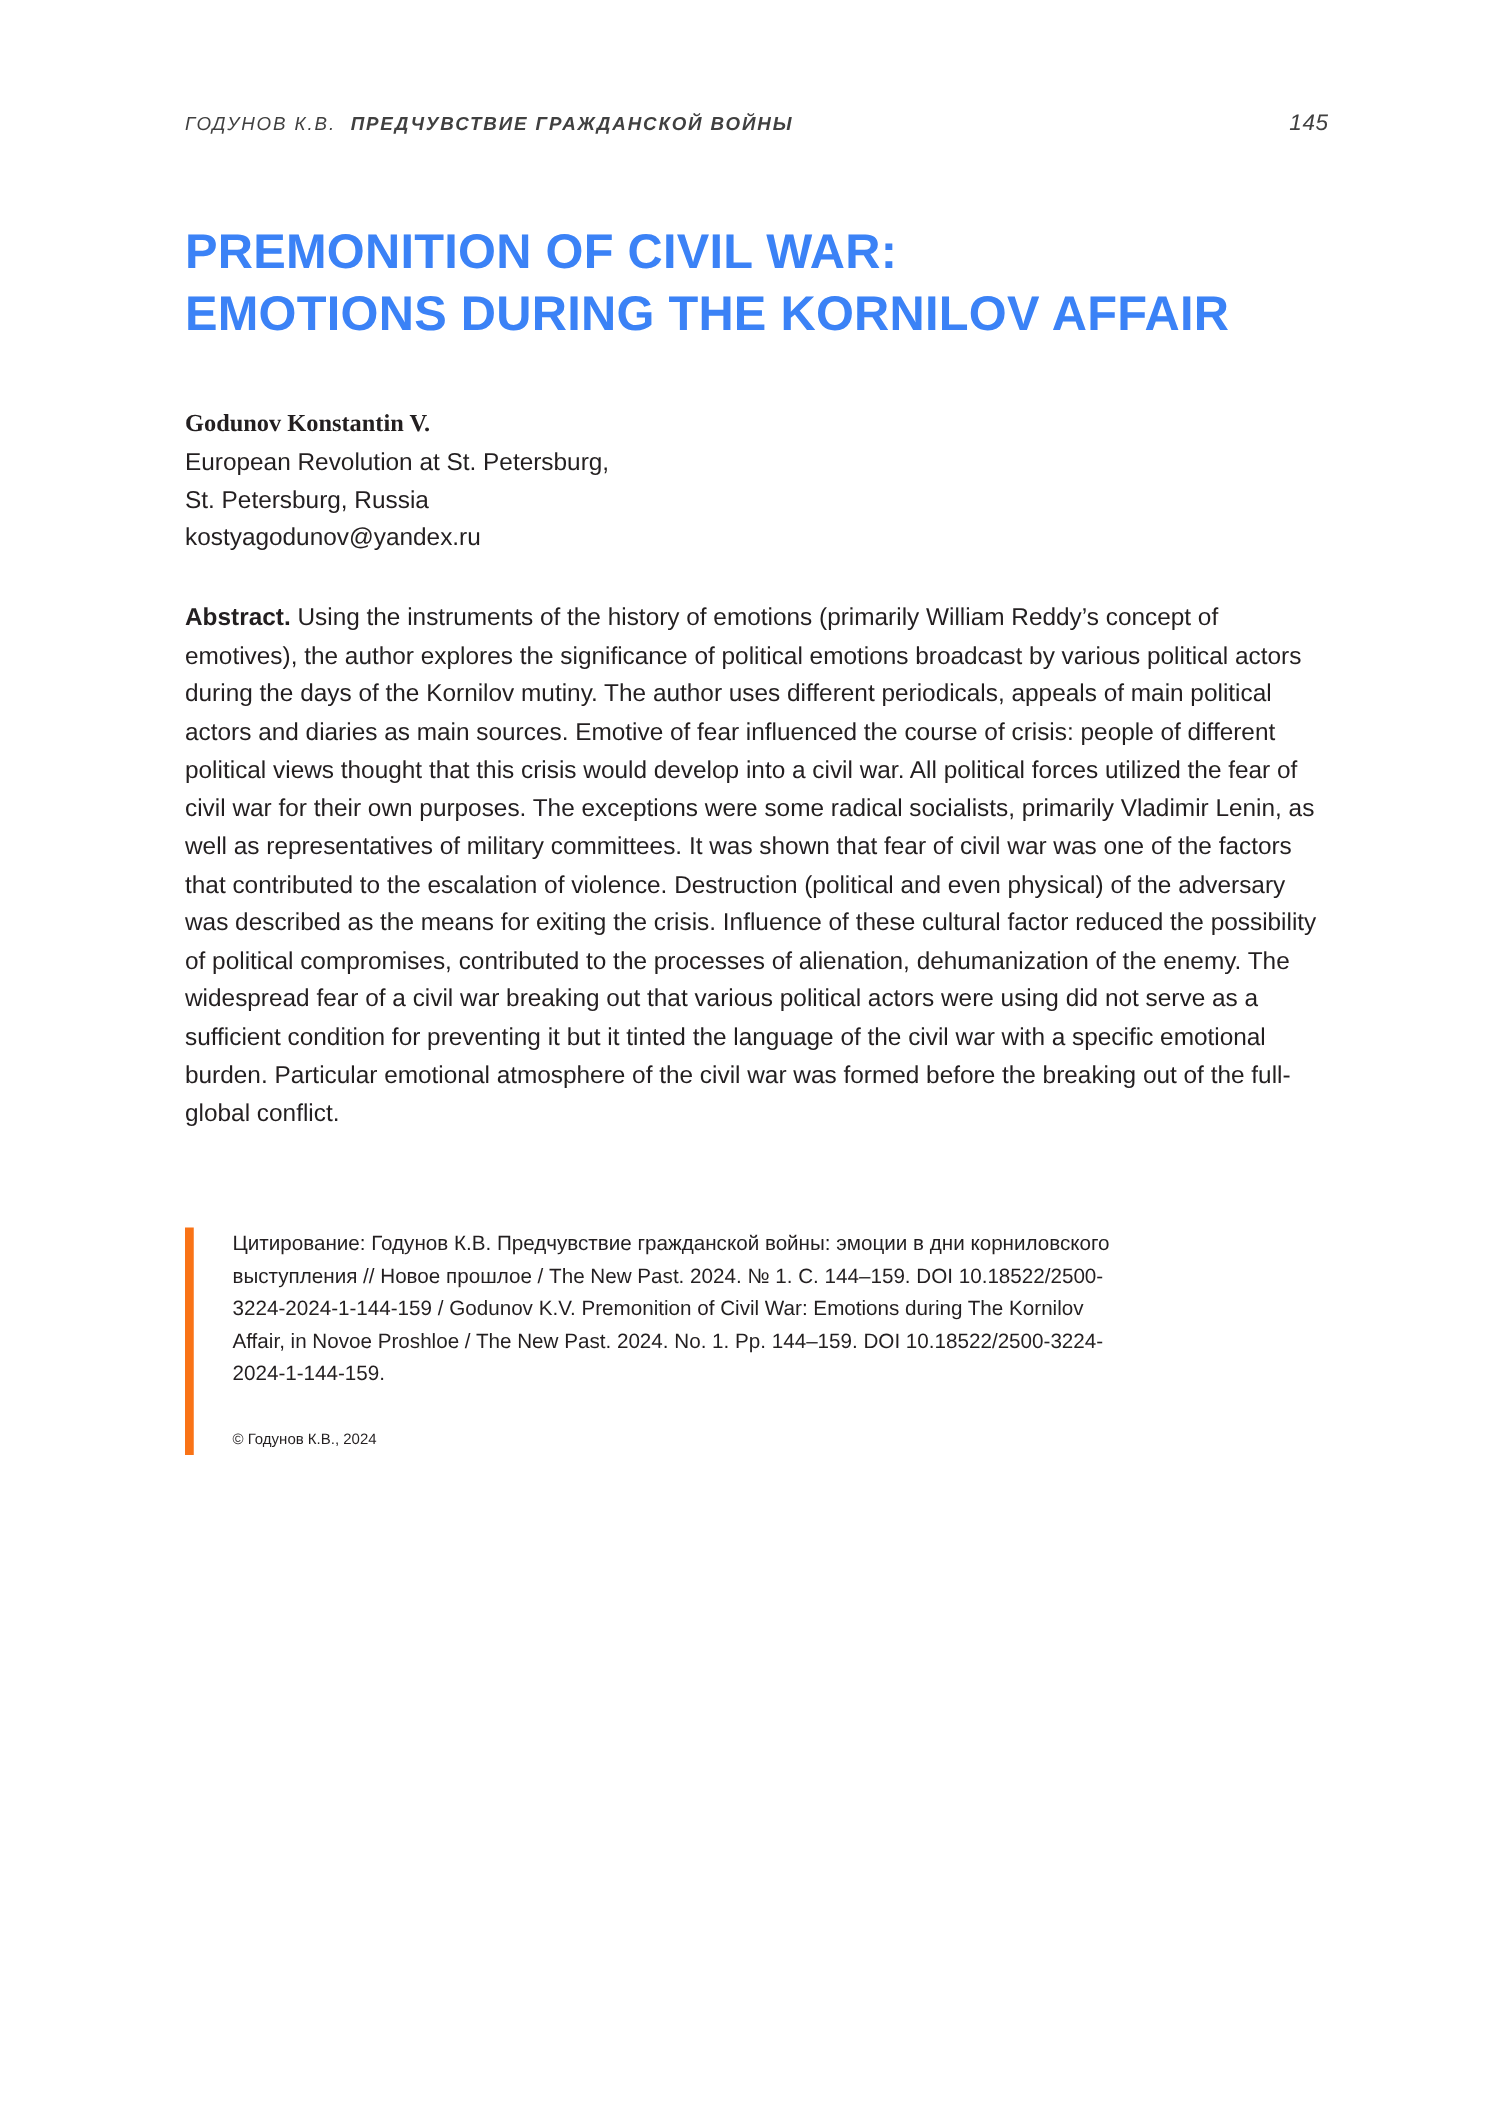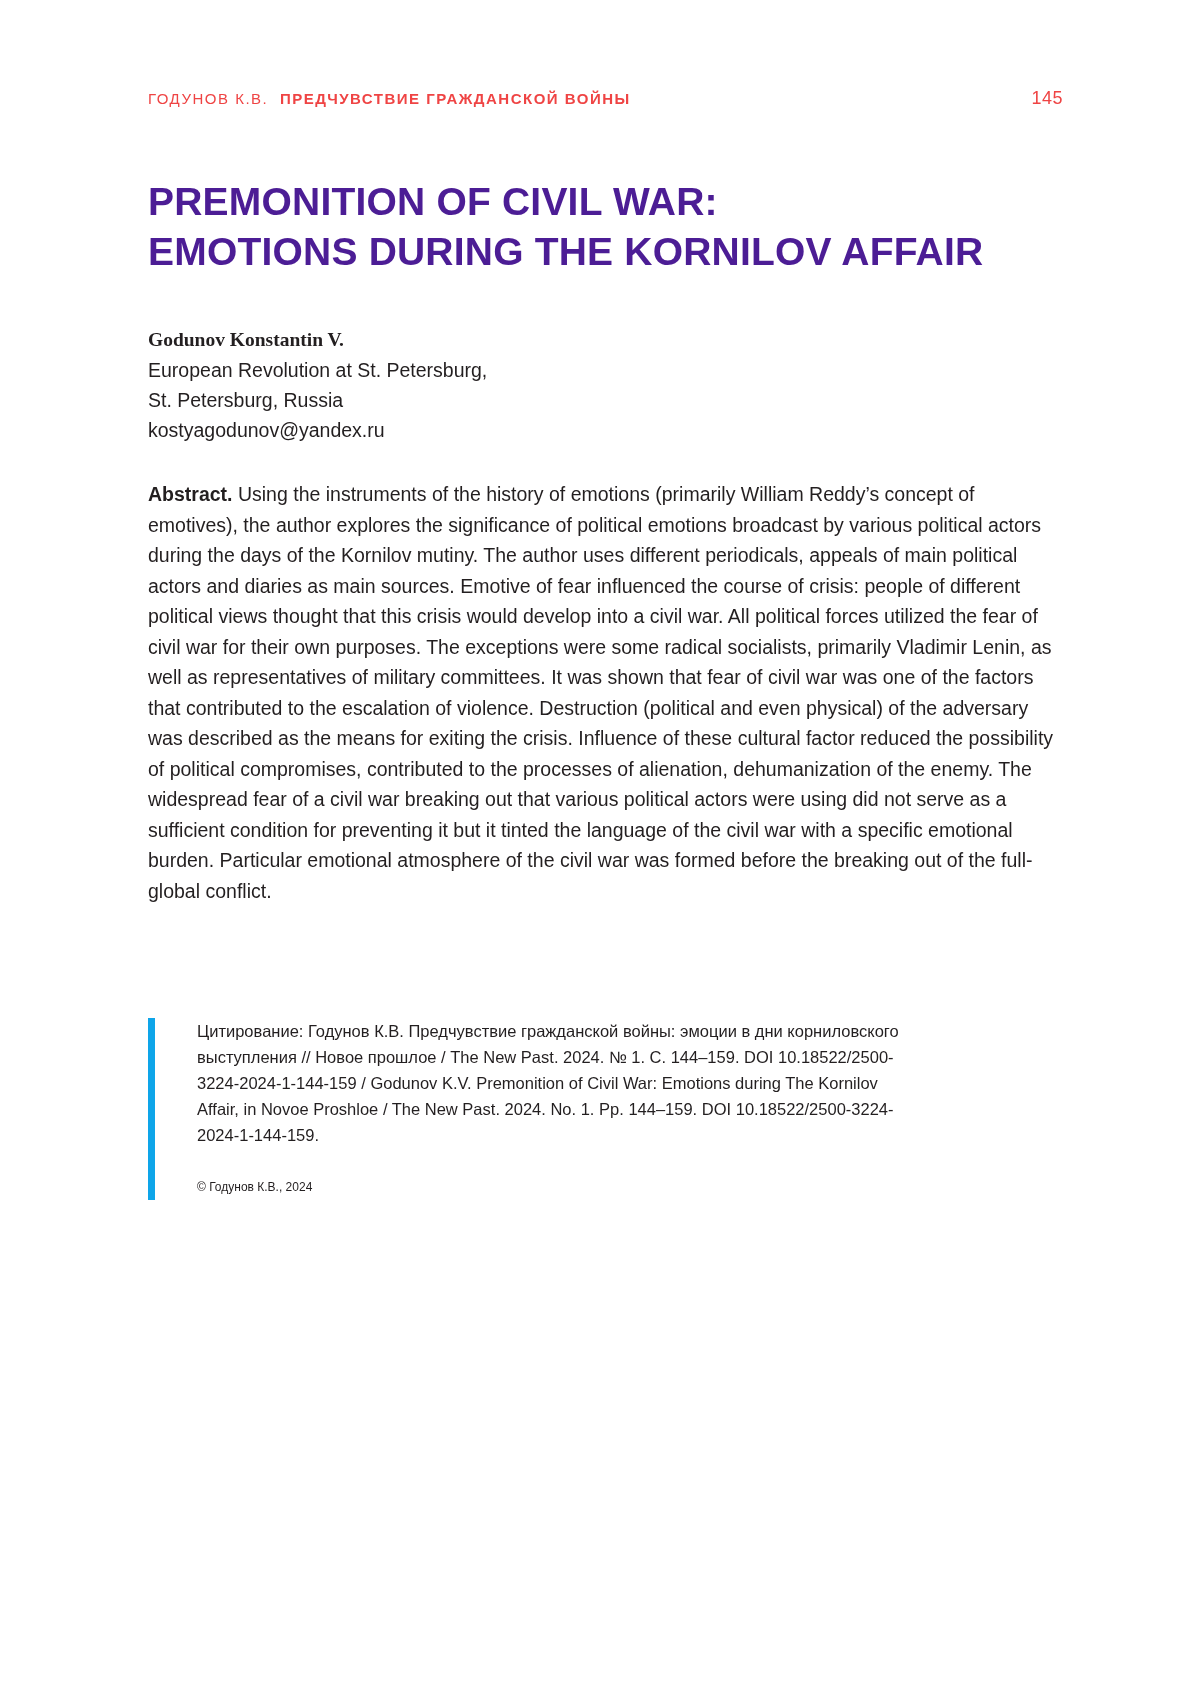--- a/index.html
+++ b/index.html
@@ -22,21 +22,22 @@
     top: 88px;
     width: 915px;
   }
   
   .running-head {
     display: flex;
     justify-content: space-between;
     align-items: baseline;
     font-size: 15px;
     letter-spacing: 1.5px;
-    color: #ef4444;
+    color: #404040;
+    font-style: italic;
   }
   .running-head .rh-left {
     white-space: nowrap;
   }
   .running-head .rh-author {
     font-weight: 400;
   }
   .running-head .rh-title {
     font-weight: 700;
     margin-left: 6px;
@@ -46,21 +47,21 @@
     letter-spacing: 0.5px;
     font-weight: 400;
   }
   
   .article-title {
     margin-top: 68px;
     font-size: 39px;
     line-height: 50px;
     font-weight: 700;
     letter-spacing: 0.2px;
-    color: #4c1d95;
+    color: #3b82f6;
   }
   
   .author-block {
     margin-top: 48px;
     font-size: 19.5px;
     line-height: 30px;
   }
   .author-name {
     font-weight: 700;
     font-family: Liberation Serif, serif;
@@ -75,23 +76,23 @@
     font-weight: 700;
   }
   
   .keywords {
     margin-top: 30px;
     font-size: 19.5px;
     line-height: 30.5px;
   }
   
   .citation-block {
-    margin-top: 112px;
-    border-left: 7px solid #0ea5e9;
-    padding-left: 42px;
+    margin-top: 76px;
+    border-left: 7px solid #f97316;
+    padding-left: 31px;
   }
   .citation-text {
     font-size: 16.5px;
     line-height: 26px;
     max-width: 720px;
   }
   .citation-copyright {
     margin-top: 26px;
     font-size: 12px;
     line-height: 26px;

